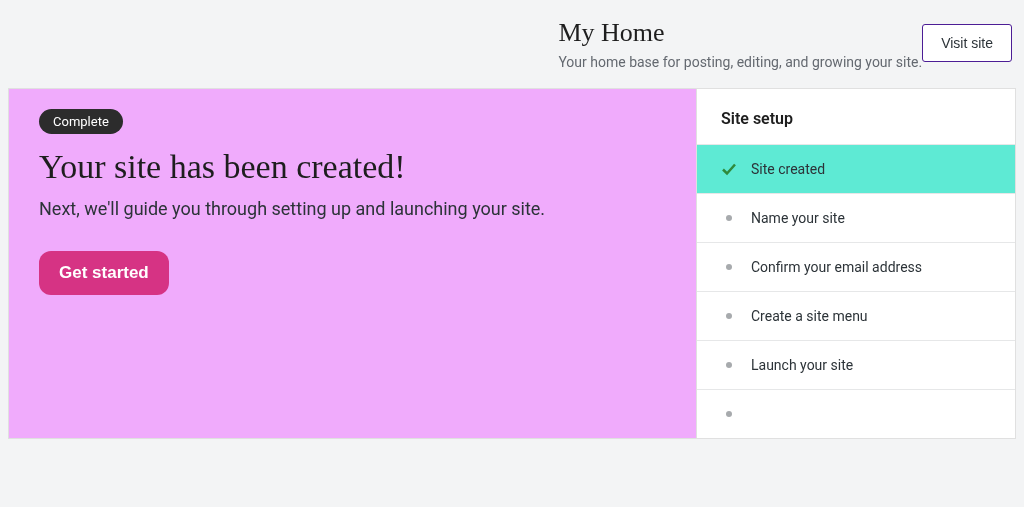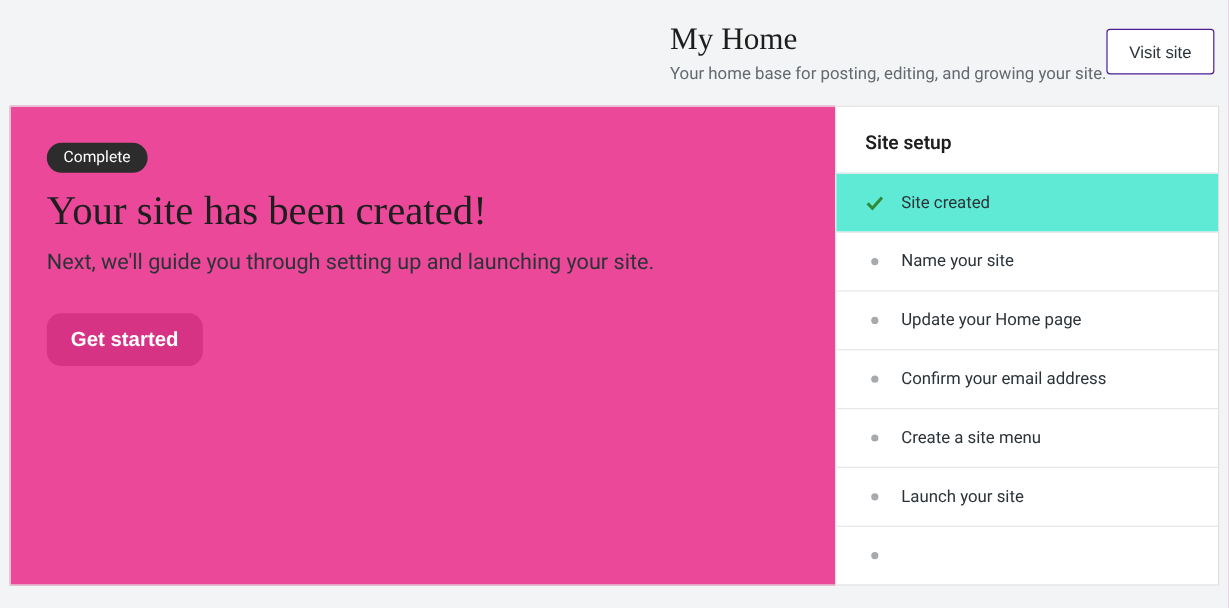--- a/index.html
+++ b/index.html
@@ -37,23 +37,23 @@
       color: #2c3338;
       cursor: pointer;
       margin-top: 6px;
     }
     .main-grid {
       display: flex;
       gap: 0;
       padding: 0 8px;
     }
     .left-card {
-      background: #ec4899;
+      background: #f0abfc;
       flex: 1;
-      padding: 30px 30px;
+      padding: 20px 30px;
       border: 1px solid #e0e0e0;
       border-right: none;
     }
     .complete-badge {
       display: inline-block;
       background: #2c2c2c;
       color: #fff;
       font-size: 13px;
       padding: 5px 14px;
       border-radius: 14px;
@@ -162,26 +162,20 @@
         <li class="setup-item">
           <span class="icon">
             <span class="dot-icon"></span>
           </span>
           <span>Name your site</span>
         </li>
         <li class="setup-item">
           <span class="icon">
             <span class="dot-icon"></span>
           </span>
-          <span>Update your Home page</span>
-        </li>
-        <li class="setup-item">
-          <span class="icon">
-            <span class="dot-icon"></span>
-          </span>
           <span>Confirm your email address</span>
         </li>
         <li class="setup-item">
           <span class="icon">
             <span class="dot-icon"></span>
           </span>
           <span>Create a site menu</span>
         </li>
         <li class="setup-item">
           <span class="icon">

